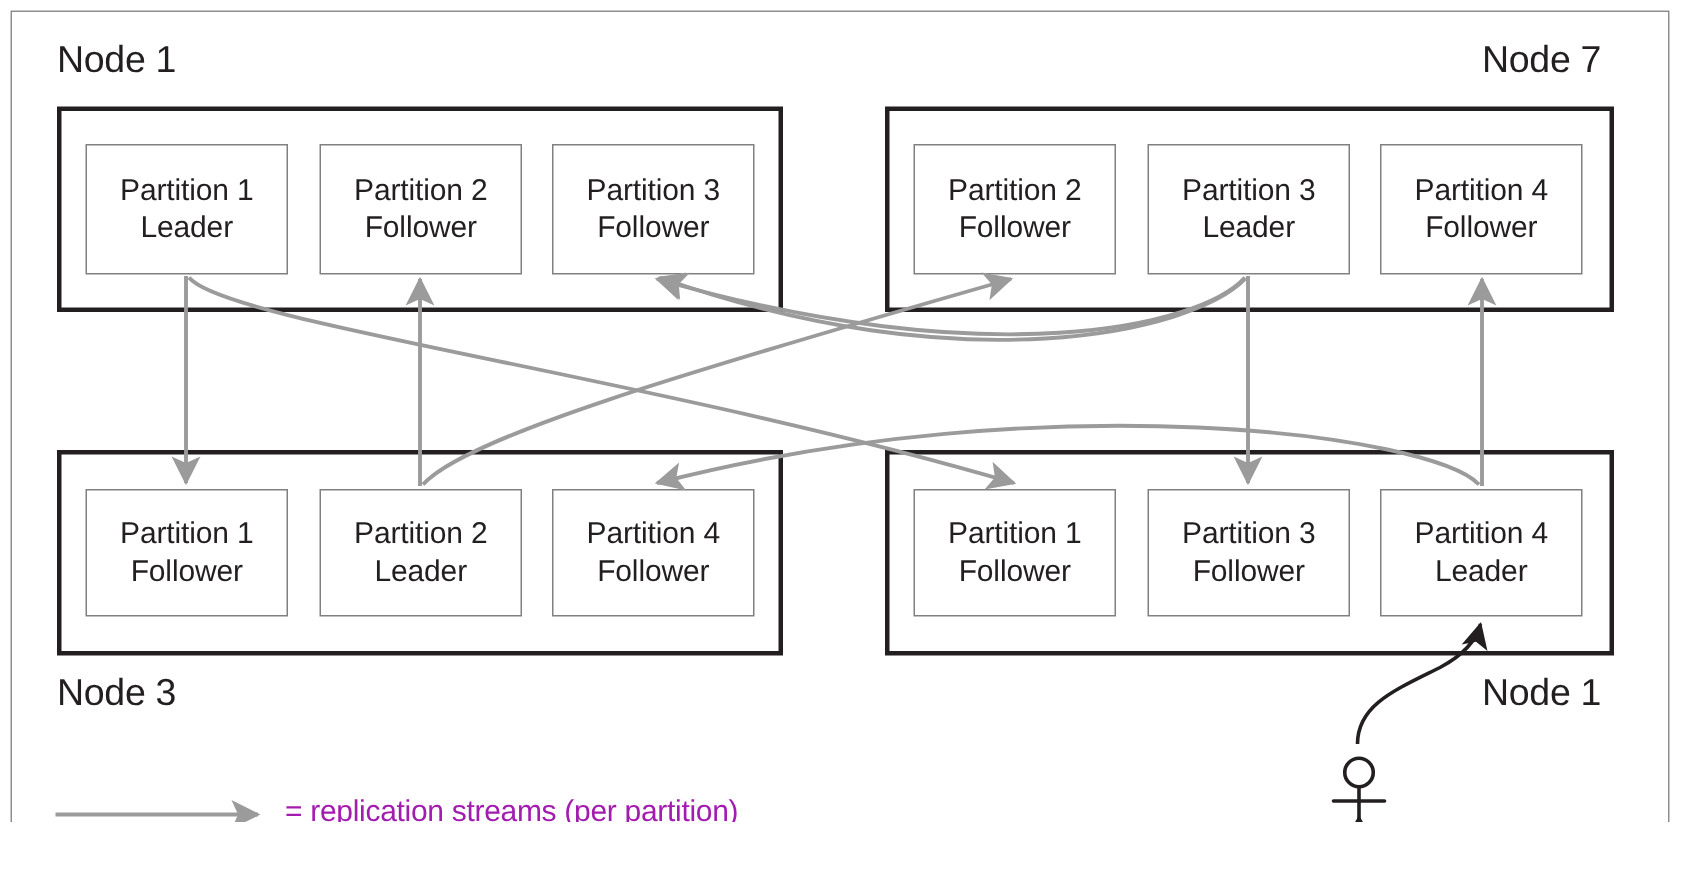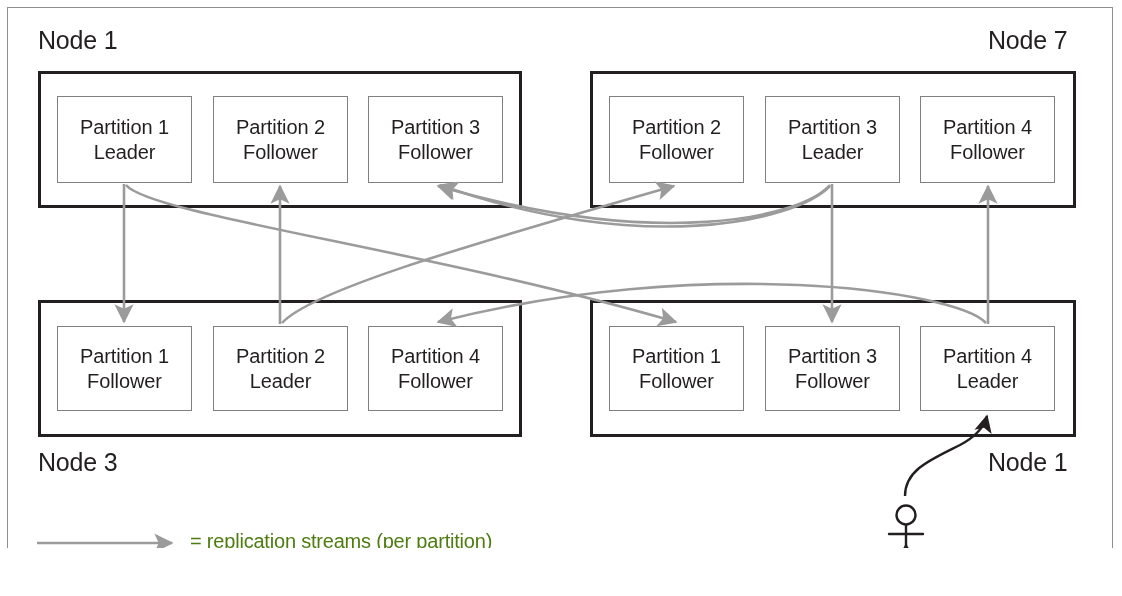--- a/index.html
+++ b/index.html
@@ -63,21 +63,21 @@
     top: 0;
     width: 1122px;
     height: 596px;
     pointer-events: none;
   }
   .legend-text {
     position: absolute;
     left: 190px;
     top: 530px;
     font-size: 20px;
-    color: #4d7c0f;
+    color: #a21caf;
     white-space: nowrap;
     letter-spacing: -0.2px;
   }
   .writer-label {
     position: absolute;
     left: 778px;
     top: 505px;
     font-size: 20px;
     color: #231f20;
     text-align: right;

